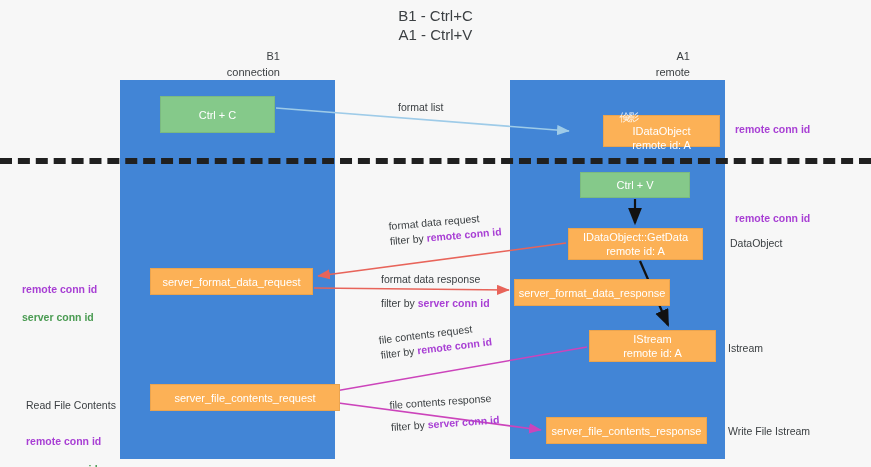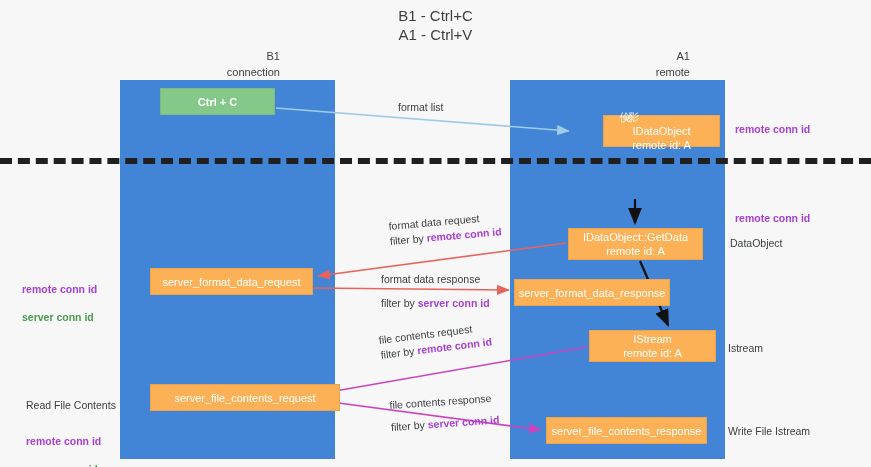--- a/index.html
+++ b/index.html
@@ -45,21 +45,21 @@
     box-sizing:border-box;
     display:flex;align-items:center;justify-content:center;
     flex-direction:column;
     color:#ffffff;font-size:11px;line-height:14px;text-align:center;
     white-space:pre-line;
     border:1px solid rgba(0,0,0,.07);
   }
   .green{background:#85c98a;}
   .orange{background:#fcb156;}
 
-  #n-ctrlc{left:160px;top:88px;width:115px;height:27px;font-weight:bold;}
+  #n-ctrlc{left:160px;top:96px;width:115px;height:37px;}
   #n-idataobject{left:575px;top:115px;width:117px;height:32px;margin-left:28px;}
   #n-ctrlv{left:580px;top:172px;width:110px;height:26px;}
   #n-getdata{left:568px;top:228px;width:135px;height:32px;}
   #n-sfdreq{left:150px;top:268px;width:163px;height:27px;}
   #n-sfdresp{left:514px;top:279px;width:156px;height:27px;}
   #n-istream{left:589px;top:330px;width:127px;height:32px;}
   #n-sfcreq{left:150px;top:384px;width:190px;height:27px;}
   #n-sfcresp{left:546px;top:417px;width:161px;height:27px;}
 
   
@@ -146,20 +146,21 @@
   <div class="abs" id="divider"></div>
 
   <div class="abs node green" id="n-ctrlc">Ctrl + C</div>
 
   <div class="abs node orange" id="n-idataobject">
     <span class="glyph-wrap">
       <span class="glyph-over">倹∕影</span>IDataObject</span>
     <span>remote id: A</span>
   </div>
 
+  <div class="abs node green" id="n-ctrlv">Ctrl + V</div>
   <div class="abs node orange" id="n-getdata">IDataObject::GetData
 remote id: A</div>
   <div class="abs node orange" id="n-sfdreq">server_format_data_request</div>
   <div class="abs node orange" id="n-sfdresp">server_format_data_response</div>
   <div class="abs node orange" id="n-istream">IStream
 remote id: A</div>
   <div class="abs node orange" id="n-sfcreq">server_file_contents_request</div>
   <div class="abs node orange" id="n-sfcresp">server_file_contents_response</div>
 
   <div class="abs edge-lbl" id="l-formatlist">format list</div>

